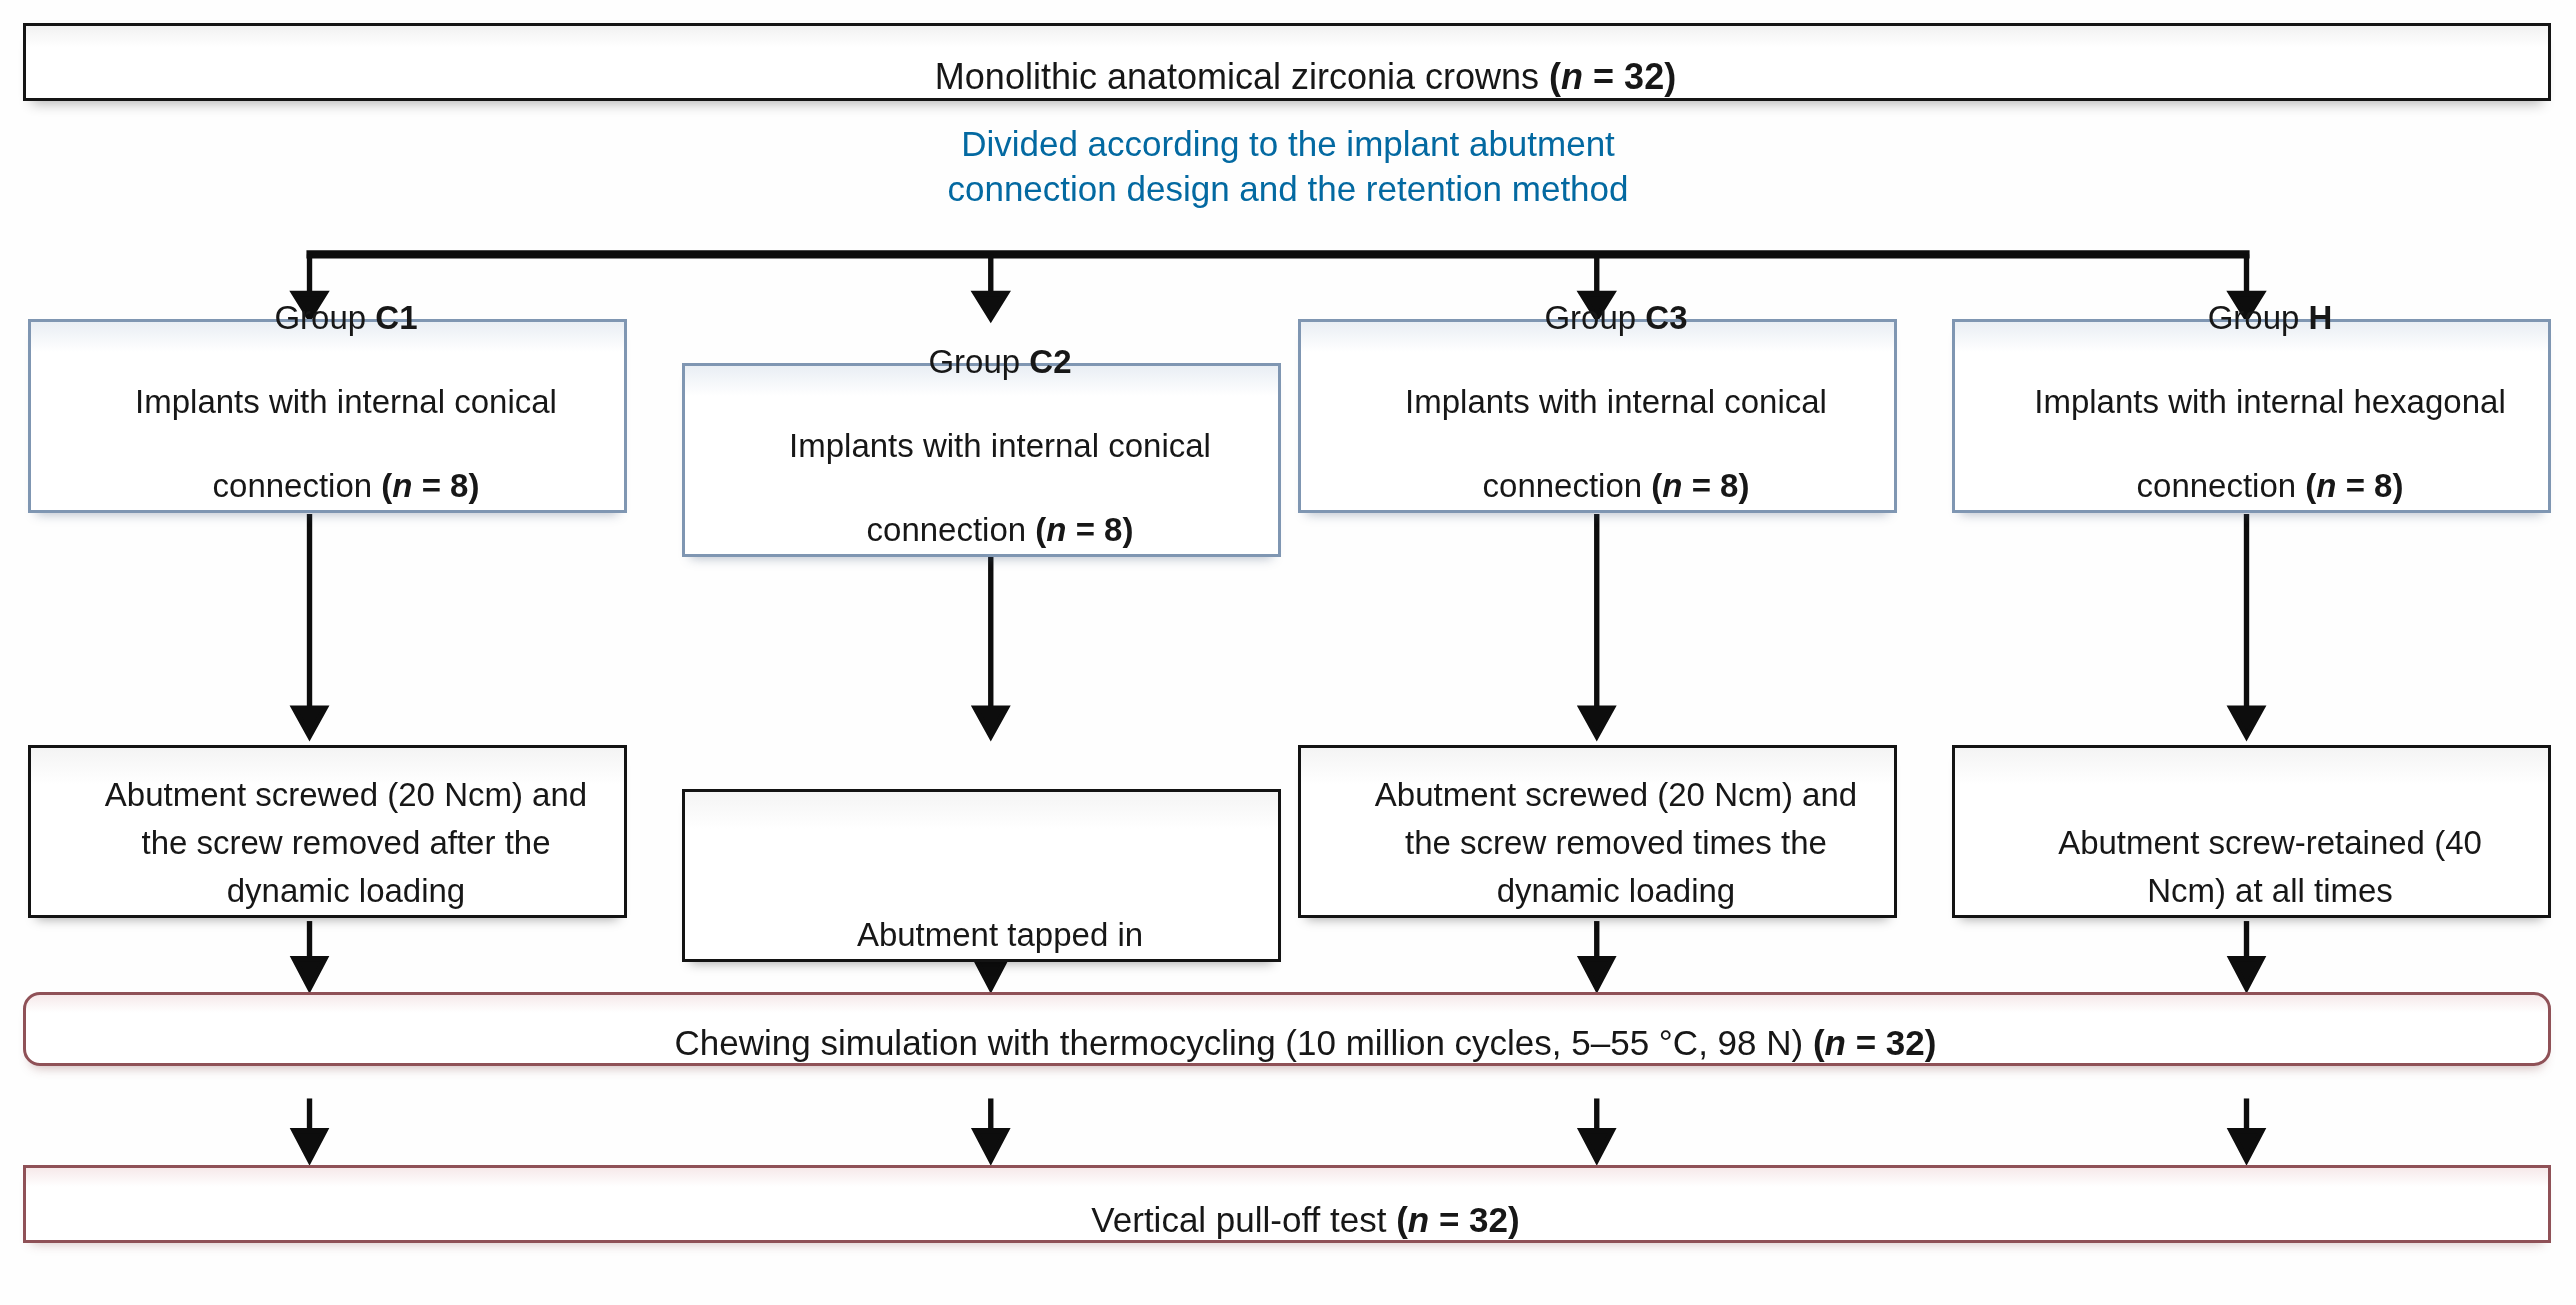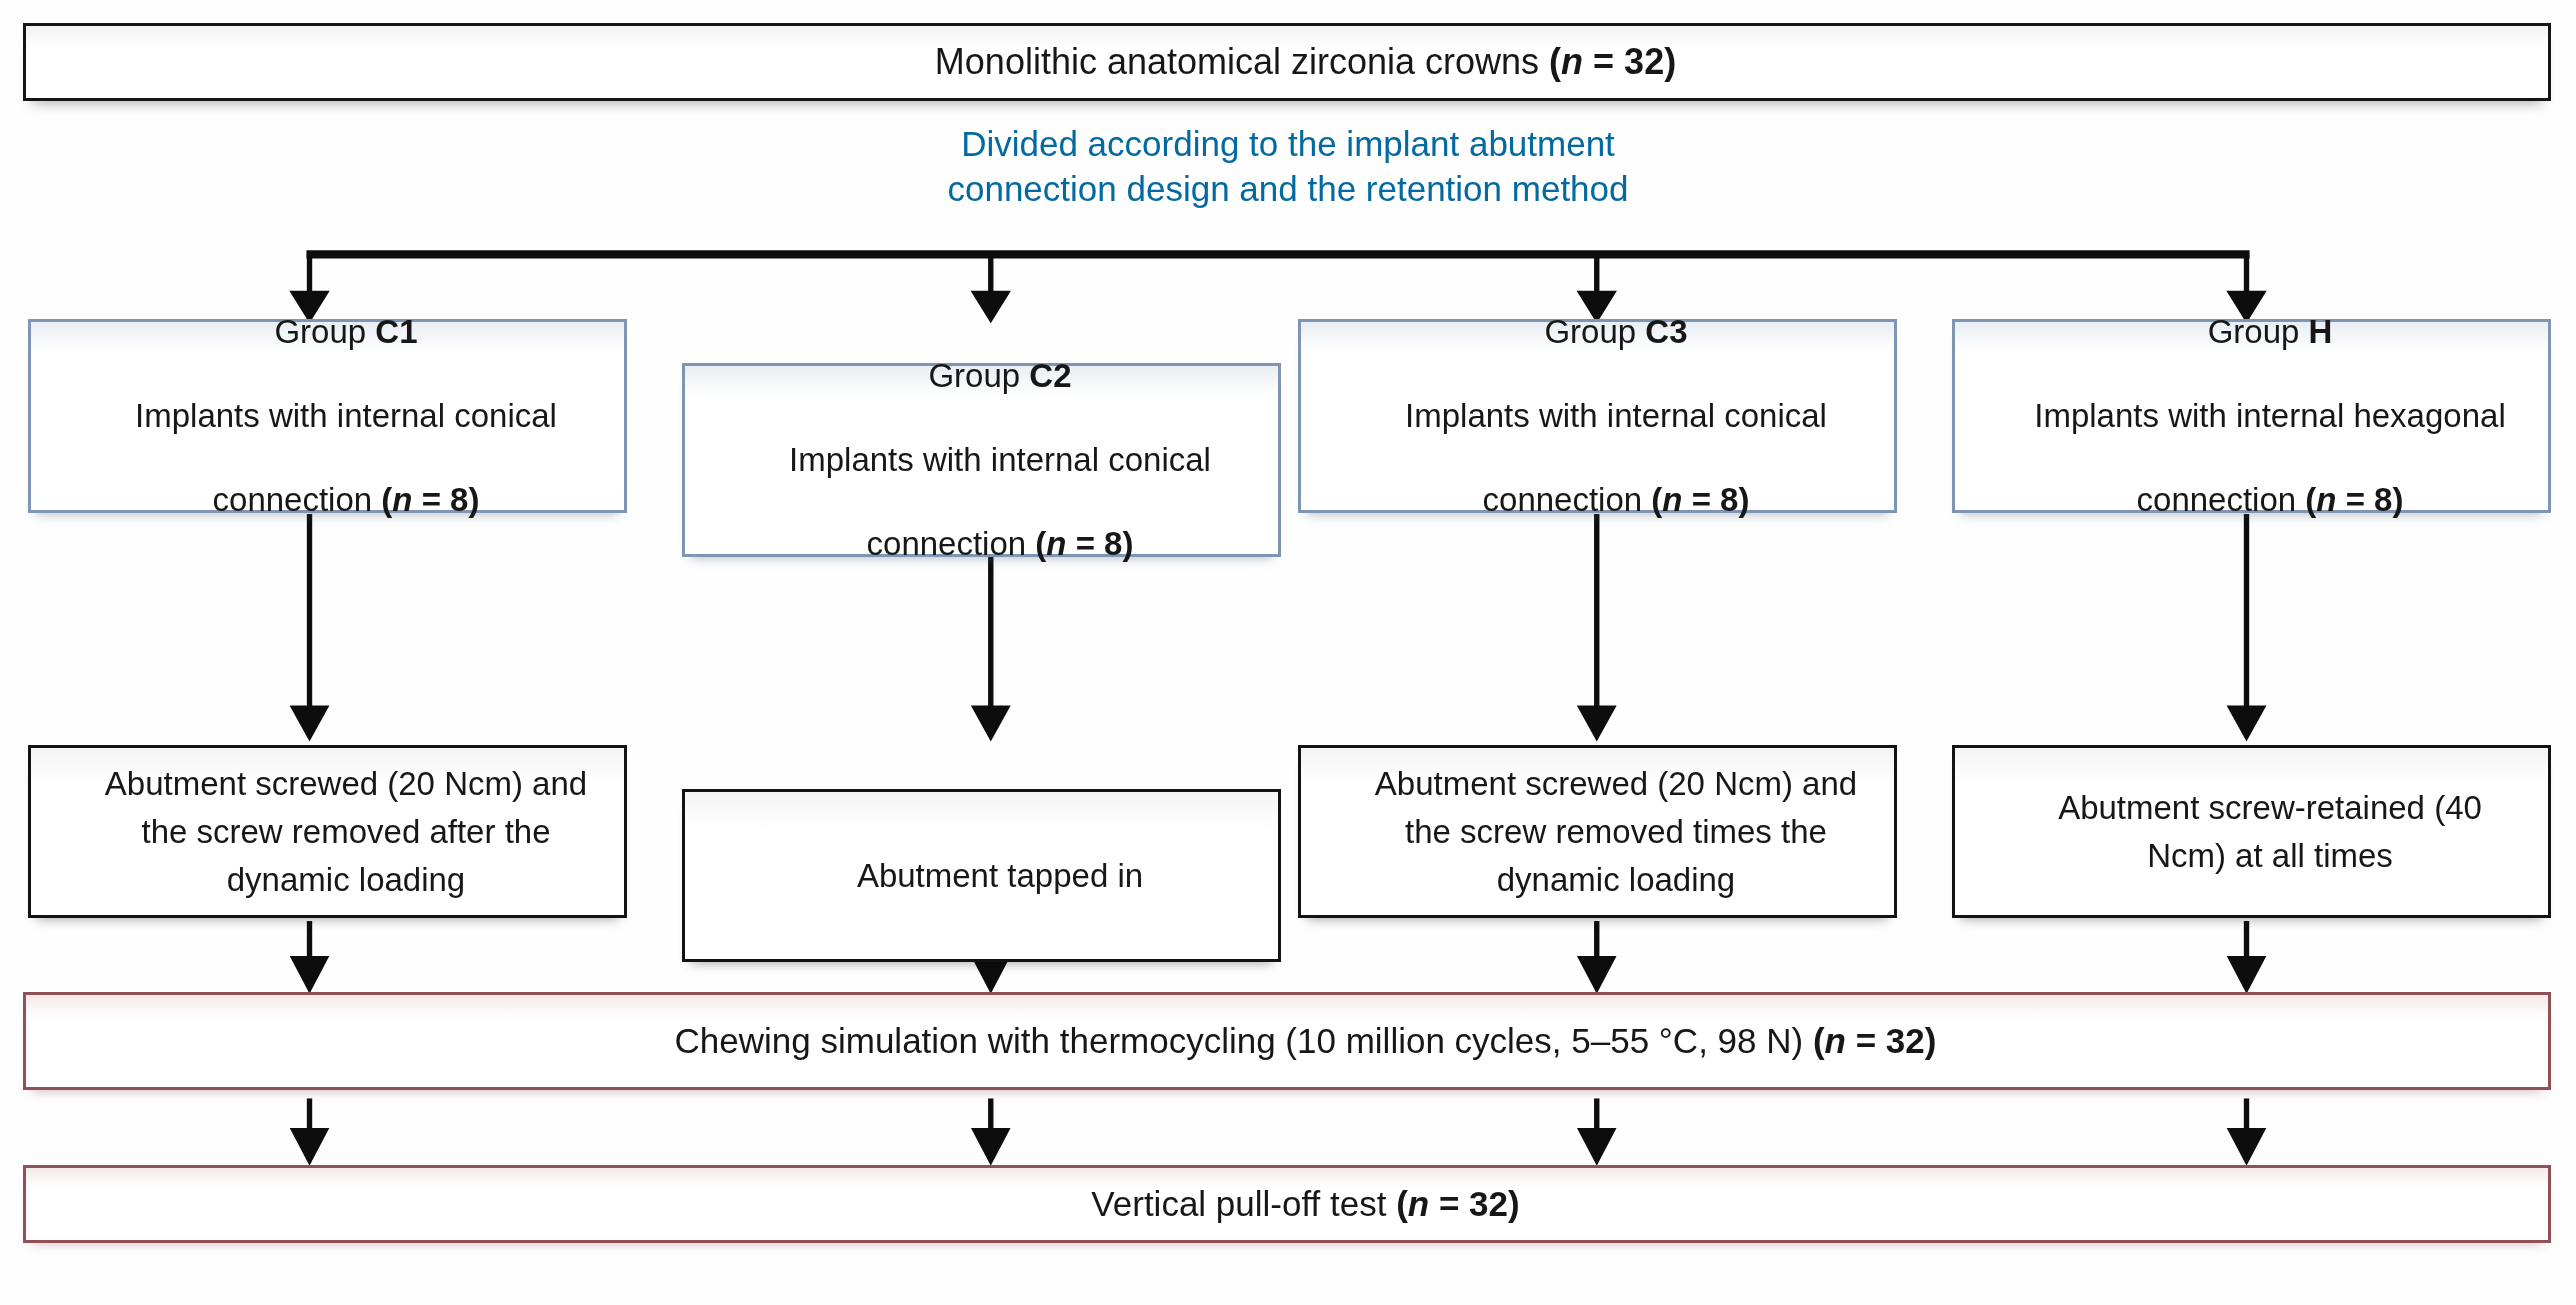--- a/index.html
+++ b/index.html
@@ -2,21 +2,21 @@
 <html style="font-size:12.3px"><head>
 <meta charset="utf-8">
 <style>
   html,body{margin:0;padding:0;background:#ffffff;}
   .canvas{
     position:relative;width:2576px;height:1306px;background:#fefefe;overflow:hidden;
     font-family:"Liberation Sans","DejaVu Sans",sans-serif;color:#171717;
   }
   .connectors{position:absolute;left:0;top:0;pointer-events:none;}
   .box{
-    position:absolute;display:flex;flex-direction:column;justify-content:center;
+    position:absolute;display:flex;flex-direction:column;justify-content:flex-end;
     align-items:center;text-align:center;background:#ffffff;box-sizing:border-box;padding-left:37px;
   }
   .top-box{
     left:23px;top:23px;width:2528px;height:78px;border:3.8px solid #151515;
     font-size:36px;background:linear-gradient(180deg,#f2f2f2 0%,#ffffff 30%);
     box-shadow:0 10.8px 12.3px -7.7px rgba(0,0,0,.30);
   }
   .note{
     position:absolute;left:0;top:121px;width:100%;text-align:center;
     color:#0369a1;font-size:35px;line-height:45px;font-weight:400;
@@ -32,21 +32,21 @@
     top:745px;width:599px;height:173px;border:3.8px solid #131313;
     font-size:33px;line-height:48px;
     background:linear-gradient(180deg,#f4f4f4 0%,#ffffff 22%);
     box-shadow:0 9.2px 10.8px -7.7px rgba(0,0,0,.35);
   }
   .result-box{
     left:23px;width:2528px;border:3.1px solid #8f5157;font-size:35px;
     background:linear-gradient(180deg,#f6e9ea 0%,#ffffff 26%);
     box-shadow:0 9.2px 10.8px -7.7px rgba(120,60,60,.35);
   }
-  .chew-box{top:992px;height:98px;}
+  .chew-box{top:992px;height:74px;border-radius:17px;}
   .pull-box{top:1165px;height:78px;}
   .col1{left:28px;}  .col2{left:682px;margin-top:44px;}  .col3{left:1298px;}  .col4{left:1952px;}
   b{font-weight:bold;}
   i{font-style:italic;}
 </style>
 </head>
 <body>
 
 <div class="canvas">
 

